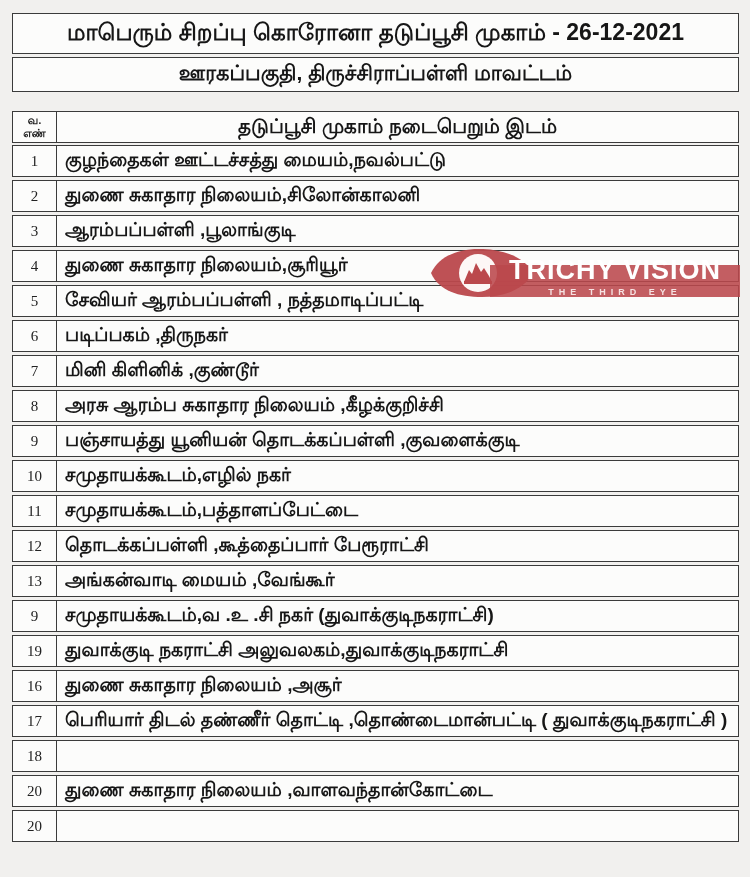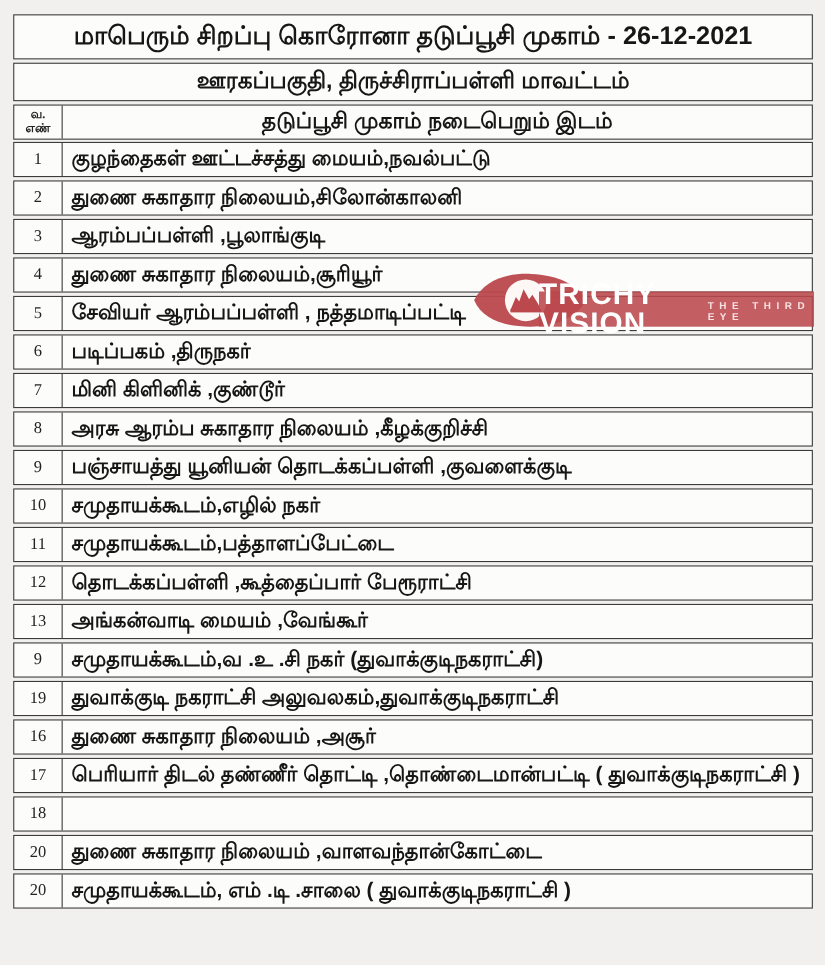--- a/index.html
+++ b/index.html
@@ -13,21 +13,21 @@
   }
   .table-wrap{position:absolute;left:12px;top:13px;width:727px;}
   .box{
     background:#fcfcfb;
     border:1.6px solid #3b3b3b;
     box-sizing:border-box;
     display:flex;align-items:center;justify-content:center;
     text-align:right;
   }
   .t1{height:41px;margin-bottom:3px;font-size:23px;font-weight:700;}
-  .t2{height:35px;margin-bottom:3px;font-size:21px;font-weight:700;}
+  .t2{height:35px;margin-bottom:19px;font-size:21px;font-weight:700;}
   .t3{height:37px;margin-bottom:2px;font-size:22px;font-weight:700;}
   .row{
     display:flex;
     border:1.6px solid #3b3b3b;
     background:#fcfcfb;
     box-sizing:border-box;
   }
   .header-row{height:32px;margin-bottom:2px;}
   .data-row{height:32px;margin-bottom:3px;}
   .no-cell{
@@ -49,21 +49,21 @@
     white-space:nowrap;overflow:hidden;
   }
   .place-head{justify-content:center;padding-left:0;font-size:20px;}
 
   
   .watermark{position:absolute;left:428px;top:246px;width:314px;height:54px;z-index:5;}
   .wm-banner{
     position:absolute;left:62px;top:3px;right:2px;bottom:3px;
     background:rgba(187,72,76,0.88);
     color:#ffffff;
-    display:flex;flex-direction:row;align-items:center;justify-content:center;margin-top:16px;
+    display:flex;flex-direction:column;align-items:center;justify-content:flex-end;margin-top:16px;
   }
   .wm-brand{font-size:27px;font-weight:800;letter-spacing:1px;line-height:1;}
   .wm-tagline{font-size:9px;font-weight:700;letter-spacing:5px;margin-top:3px;color:#f6e2e2;}
   .wm-eye{position:absolute;left:0;top:0;width:108px;height:54px;}
 </style>
 </head>
 <body>
 
 <div class="table-wrap">
 
@@ -168,21 +168,20 @@
     <div class="no-cell">18</div>
   </div>
 
   <div class="row data-row">
     <div class="no-cell">20</div>
     <div class="place-cell">துணை சுகாதார நிலையம் ,வாளவந்தான்கோட்டை</div>
   </div>
 
   <div class="row data-row">
     <div class="no-cell">20</div>
-    <div class="place-cell">சமுதாயக்கூடம், எம் .டி .சாலை ( துவாக்குடிநகராட்சி )</div>
   </div>
 </div>
 </div>
 
 <div class="watermark">
   <svg class="wm-eye" viewBox="0 0 108 54" xmlns="http://www.w3.org/2000/svg">
     <path d="M3,27 C12,9 32,2 55,3 C78,4 97,12 105,27 C97,42 78,51 54,51 C31,51 11,45 3,27 Z" opacity="0.95" fill="#bb484c"></path>
     <circle cx="50" cy="27" r="19" fill="#fdf7f6"></circle>
     <path d="M36,36 L41,24 L44,28 L48,17 L53,26 L56,22 L61,30 L64,36 Z" fill="#bb484c"></path>
     <rect x="36" y="35" width="28" height="3" fill="#bb484c"></rect>

